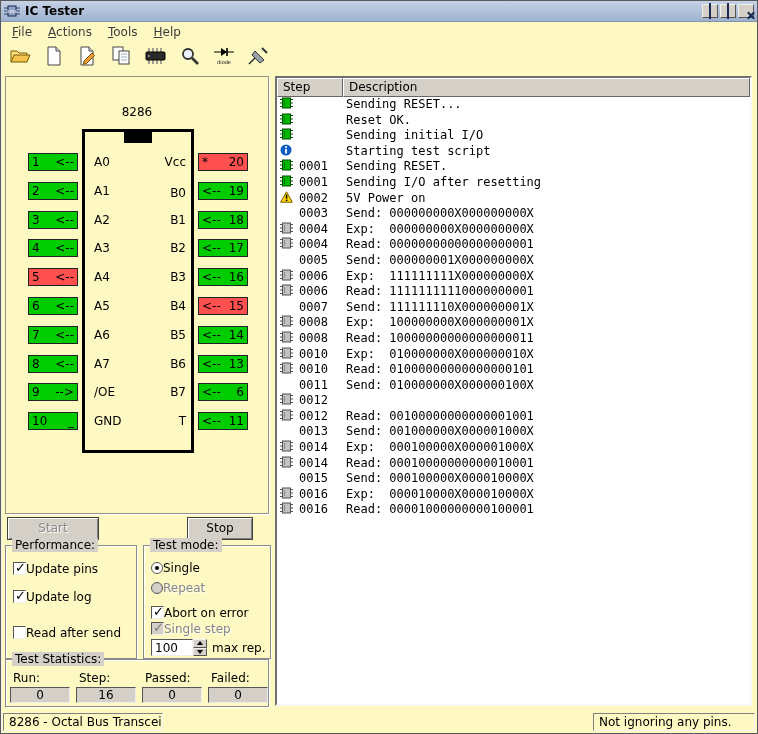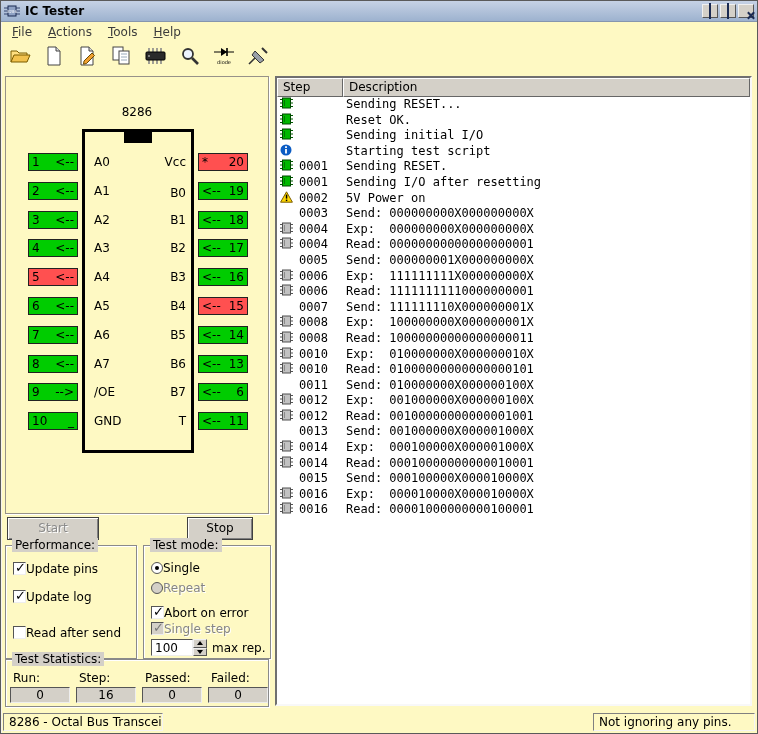--- a/index.html
+++ b/index.html
@@ -683,21 +683,20 @@
                   <line x1="0" y1="9.5" x2="2.5" y2="9.5"></line>
                   <line x1="10.5" y1="2.5" x2="13" y2="2.5"></line>
                   <line x1="10.5" y1="6" x2="13" y2="6"></line>
                   <line x1="10.5" y1="9.5" x2="13" y2="9.5"></line>
                 </g>
                 <rect x="2.5" y="1" width="8" height="10" fill="#c2c2c2" stroke="#505050"></rect>
                 <line x1="4.5" y1="3" x2="4.5" y2="9" stroke="#8a8a8a"></line>
               </svg>
             </span>
             <span class="log-step">0012</span>
-            <span class="log-desc">Exp:  001000000X000000100X</span>
           </div>
           <div class="log-row">
             <span class="log-icon">
               <svg width="13" height="12" viewBox="0 0 13 12">
                 <g stroke="#555">
                   <line x1="0" y1="2.5" x2="2.5" y2="2.5"></line>
                   <line x1="0" y1="6" x2="2.5" y2="6"></line>
                   <line x1="0" y1="9.5" x2="2.5" y2="9.5"></line>
                   <line x1="10.5" y1="2.5" x2="13" y2="2.5"></line>
                   <line x1="10.5" y1="6" x2="13" y2="6"></line>

